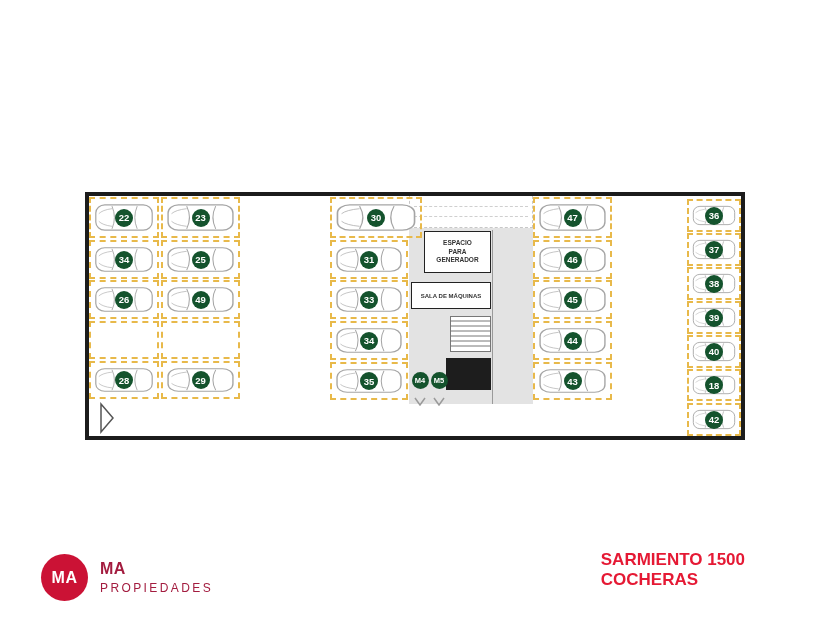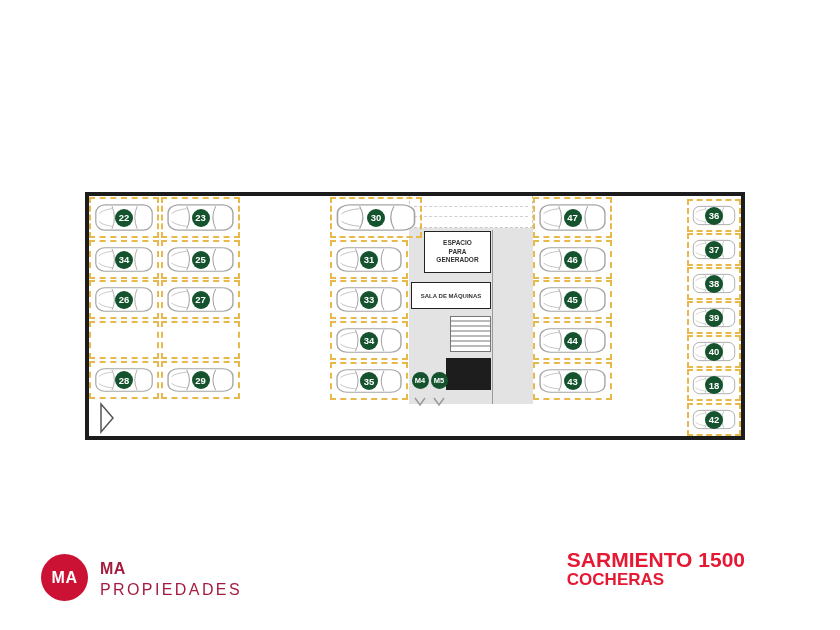--- a/index.html
+++ b/index.html
@@ -66,23 +66,23 @@
 
   
   .logo-circle {
     position:absolute; left:41px; top:554px; width:47px; height:47px;
     border-radius:50%; background:var(--brand-red,#cb1235);
     color:#fff; display:flex; align-items:center; justify-content:center;
     font-size:16px; font-weight:bold; letter-spacing:0.5px;
   }
   .company { position:absolute; left:100px; top:560px; color:var(--company-color,#a31c3f); }
   .company .l1 { font-size:16px; font-weight:bold; letter-spacing:0.5px; }
-  .company .l2 { font-size:16px; letter-spacing:2.4px; margin-top:3px; }
+  .company .l2 { font-size:12px; letter-spacing:2.4px; margin-top:3px; }
   .listing-title { position:absolute; right:95px; top:550px; text-align:left; color:var(--title-red,#e51934); }
-  .listing-title .t1 { font-size:21px; font-weight:bold; line-height:20px; white-space:nowrap; }
+  .listing-title .t1 { font-size:17px; font-weight:bold; line-height:20px; white-space:nowrap; }
   .listing-title .t2 { font-size:17px; font-weight:bold; line-height:20px; }
 </style>
 </head>
 <body>
 
 <div>
 
   <div class="plan-outline"></div>
 
   <div class="core-gray"></div>
@@ -200,21 +200,21 @@
       <div class="spot" style="left: 161px; top: 280px; width: 79px; height: 39px;">
         <div class="car">
           <svg viewBox="0 0 100 46" preserveAspectRatio="none">
             <rect x="3" y="3" width="94" height="40" rx="15" ry="13" fill="#fff" stroke="#a5a5a5" stroke-width="2"></rect>
             <path d="M30 5 Q 38 23 30 41" fill="none" stroke="#a5a5a5" stroke-width="1.5"></path>
             <path d="M72 5 Q 64 23 72 41" fill="none" stroke="#a5a5a5" stroke-width="1.5"></path>
             <path d="M30 9 Q 14 11 8 17" fill="none" stroke="#a5a5a5" stroke-width="1"></path>
             <path d="M30 37 Q 14 35 8 29" fill="none" stroke="#a5a5a5" stroke-width="1"></path>
           </svg>
         </div>
-        <div class="badge">27</div>
+        <div class="badge">49</div>
       </div>
       <div class="spot" style="left: 161px; top: 361px; width: 79px; height: 38px;">
         <div class="car">
           <svg viewBox="0 0 100 46" preserveAspectRatio="none">
             <rect x="3" y="3" width="94" height="40" rx="15" ry="13" fill="#fff" stroke="#a5a5a5" stroke-width="2"></rect>
             <path d="M30 5 Q 38 23 30 41" fill="none" stroke="#a5a5a5" stroke-width="1.5"></path>
             <path d="M72 5 Q 64 23 72 41" fill="none" stroke="#a5a5a5" stroke-width="1.5"></path>
             <path d="M30 9 Q 14 11 8 17" fill="none" stroke="#a5a5a5" stroke-width="1"></path>
             <path d="M30 37 Q 14 35 8 29" fill="none" stroke="#a5a5a5" stroke-width="1"></path>
           </svg>

